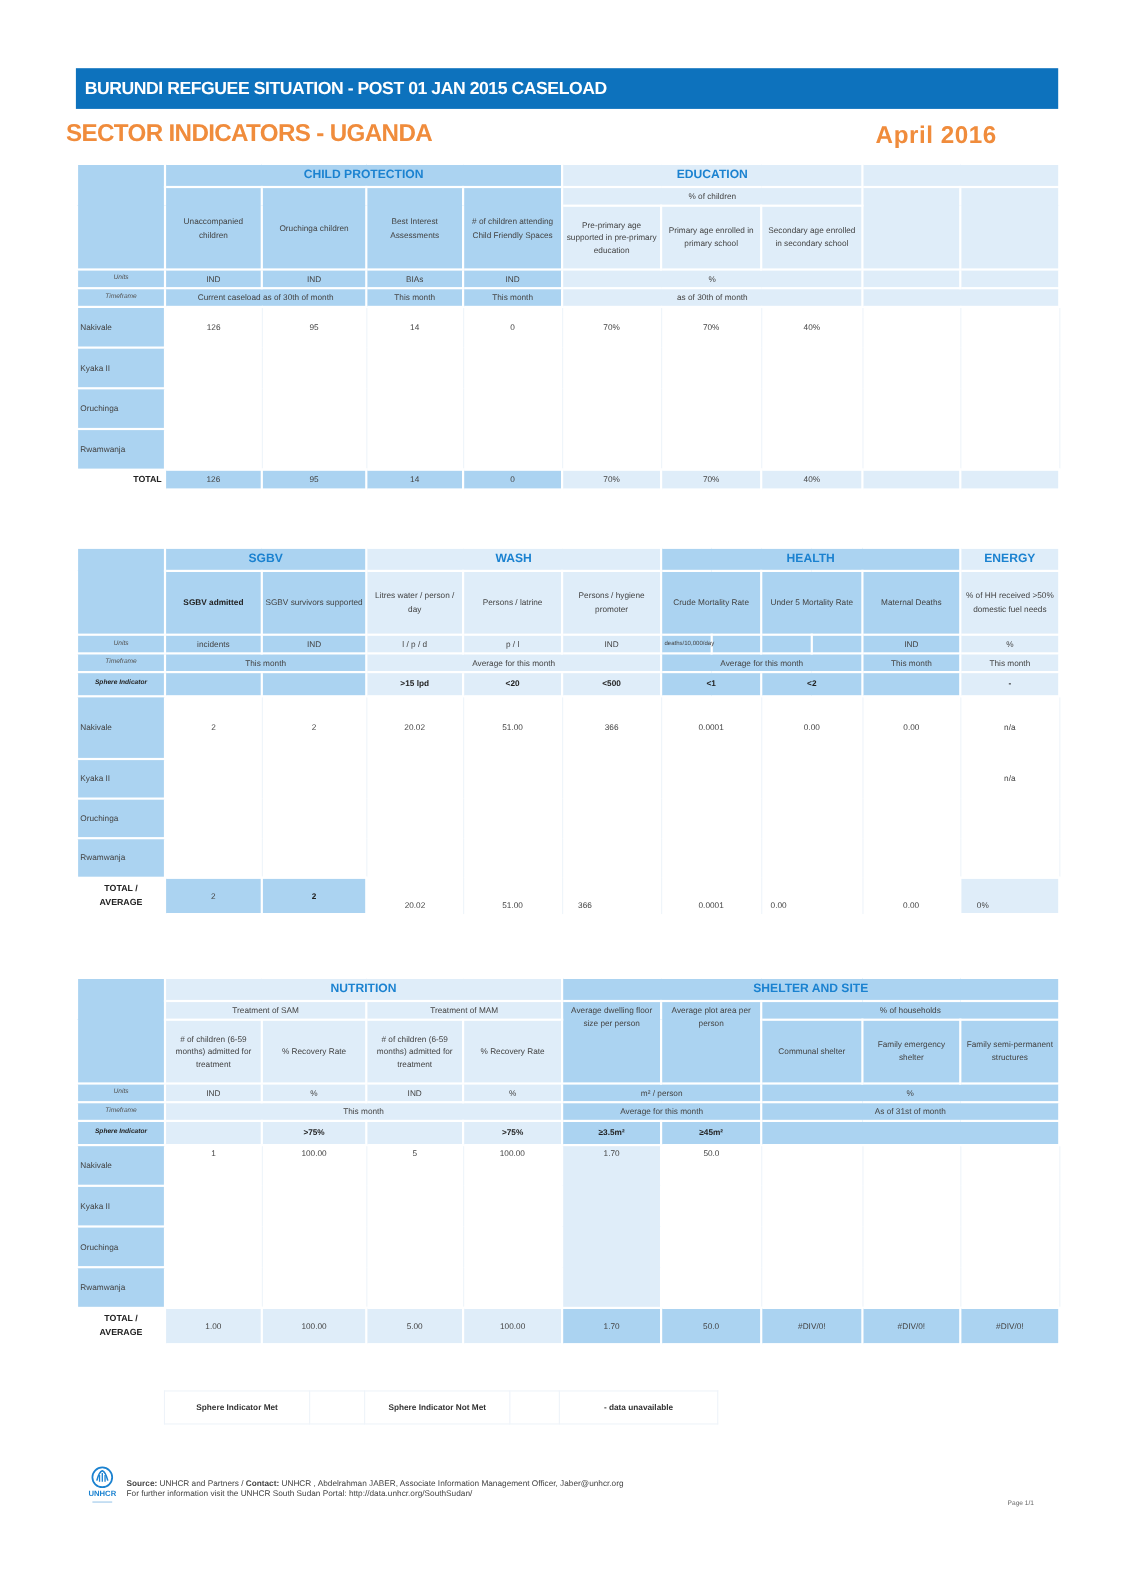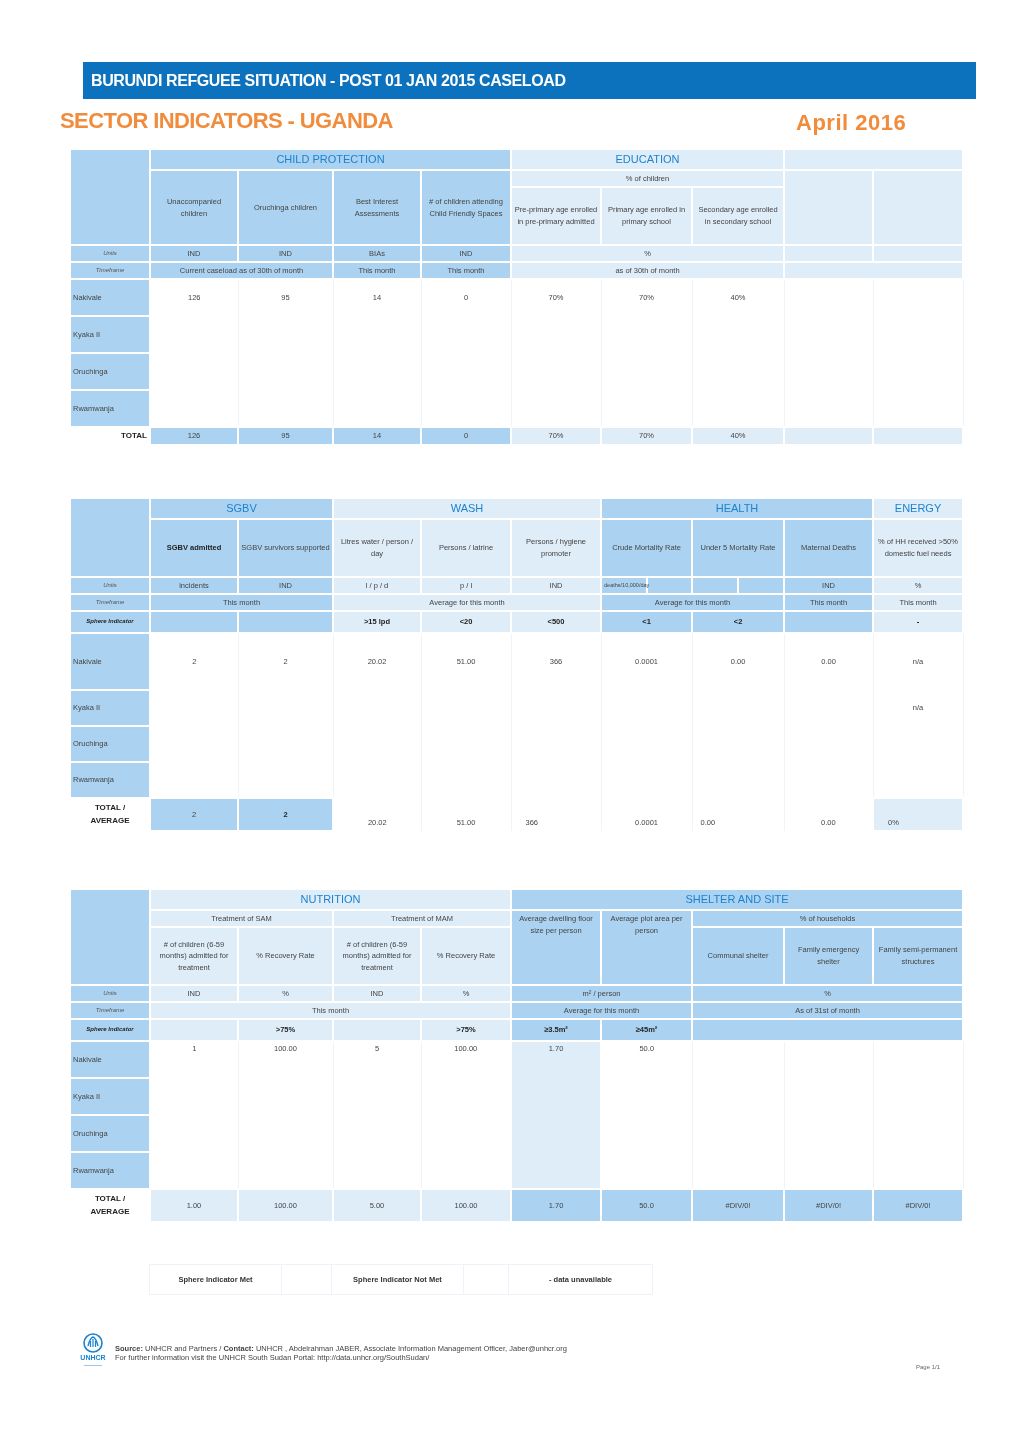--- a/index.html
+++ b/index.html
@@ -1,26 +1,26 @@
 <!DOCTYPE html>
 <html><head>
 <meta charset="utf-8">
 <style>
   * { box-sizing: border-box; margin: 0; padding: 0; }
   body { width: 1024px; height: 1449px; background: #ffffff; font-family: "Liberation Sans", sans-serif; position: relative; overflow: hidden; color: #333; }
-  .banner { position: absolute; left: 69px; top: 62px; width: 893px; height: 37px; background: #0d72bd; color: #fff; font-weight: bold; font-size: 16px; line-height: 37px; padding-left: 8px; letter-spacing: -0.4px; margin-left: 14px; }
+  .banner { position: absolute; left: 69px; top: 62px; width: 893px; height: 37px; background: #0d72bd; color: #fff; font-weight: bold; font-size: 16px; line-height: 37px; padding-left: 8px; letter-spacing: -0.4px; }
   .subtitle { position: absolute; left: 60px; top: 108px; color: #f08c3c; font-weight: bold; font-size: 22px; letter-spacing: -0.6px; }
   .month { position: absolute; left: 796px; top: 110px; color: #f08c3c; font-weight: bold; font-size: 22px; letter-spacing: 0.5px; }
 
   table.ind { position: absolute; left: 69px; border-collapse: collapse; table-layout: fixed; font-size: 7.5px; color: #444; }
   table.ind td { border: 2px solid #ffffff; text-align: center; vertical-align: middle; padding: 1px 2px; line-height: 1.55; }
   .dk { background: #abd3f1; }
   .lt { background: #dfedf9; }
   .wh { background: #ffffff; border-left: 1px solid #eef4fa !important; border-right: 1px solid #eef4fa !important; border-top: none !important; border-bottom: none !important; }
-  .sec { color: #1b82d0; font-weight: normal; font-size: 11px; }
+  .sec { color: #1b82d0; font-weight: bold; font-size: 11px; }
   .lbl { text-align: left !important; font-size: 7.5px; }
   .rowhd { font-style: italic; font-size: 6px; color: #555; }
   .tot { font-weight: bold; text-align: right !important; font-size: 8px; color: #222; }
   .tot2 { font-weight: bold; font-size: 8px; color: #222; }
   .bold { font-weight: bold; color: #222; }
   .tiny { font-size: 5.5px; line-height: 1.3 !important; }
   .top { vertical-align: top !important; padding-top: 14px !important; }
   .la { text-align: left !important; }
 
   .legend { position: absolute; left: 149px; top: 1264px; border-collapse: collapse; font-size: 7.5px; font-weight: bold; color: #333; }
@@ -61,21 +61,21 @@
   <tr style="height:17px">
     <td class="dk" rowspan="2">Unaccompanied children</td>
     <td class="dk" rowspan="2">Oruchinga children</td>
     <td class="dk" rowspan="2">Best Interest Assessments</td>
     <td class="dk" rowspan="2"># of children attending Child Friendly Spaces</td>
     <td class="lt" colspan="3">% of children</td>
     <td class="lt" rowspan="2"></td>
     <td class="lt" rowspan="2"></td>
   </tr>
   <tr style="height:58px">
-    <td class="lt">Pre-primary age enrolled in pre-primary admitted</td>
+    <td class="lt">Pre-primary age supported in pre-primary education</td>
     <td class="lt">Primary age enrolled in primary school</td>
     <td class="lt">Secondary age enrolled in secondary school</td>
   </tr>
   <tr style="height:17px">
     <td class="dk rowhd">Units</td>
     <td class="dk">IND</td>
     <td class="dk">IND</td>
     <td class="dk">BIAs</td>
     <td class="dk">IND</td>
     <td class="lt" colspan="3">%</td>

